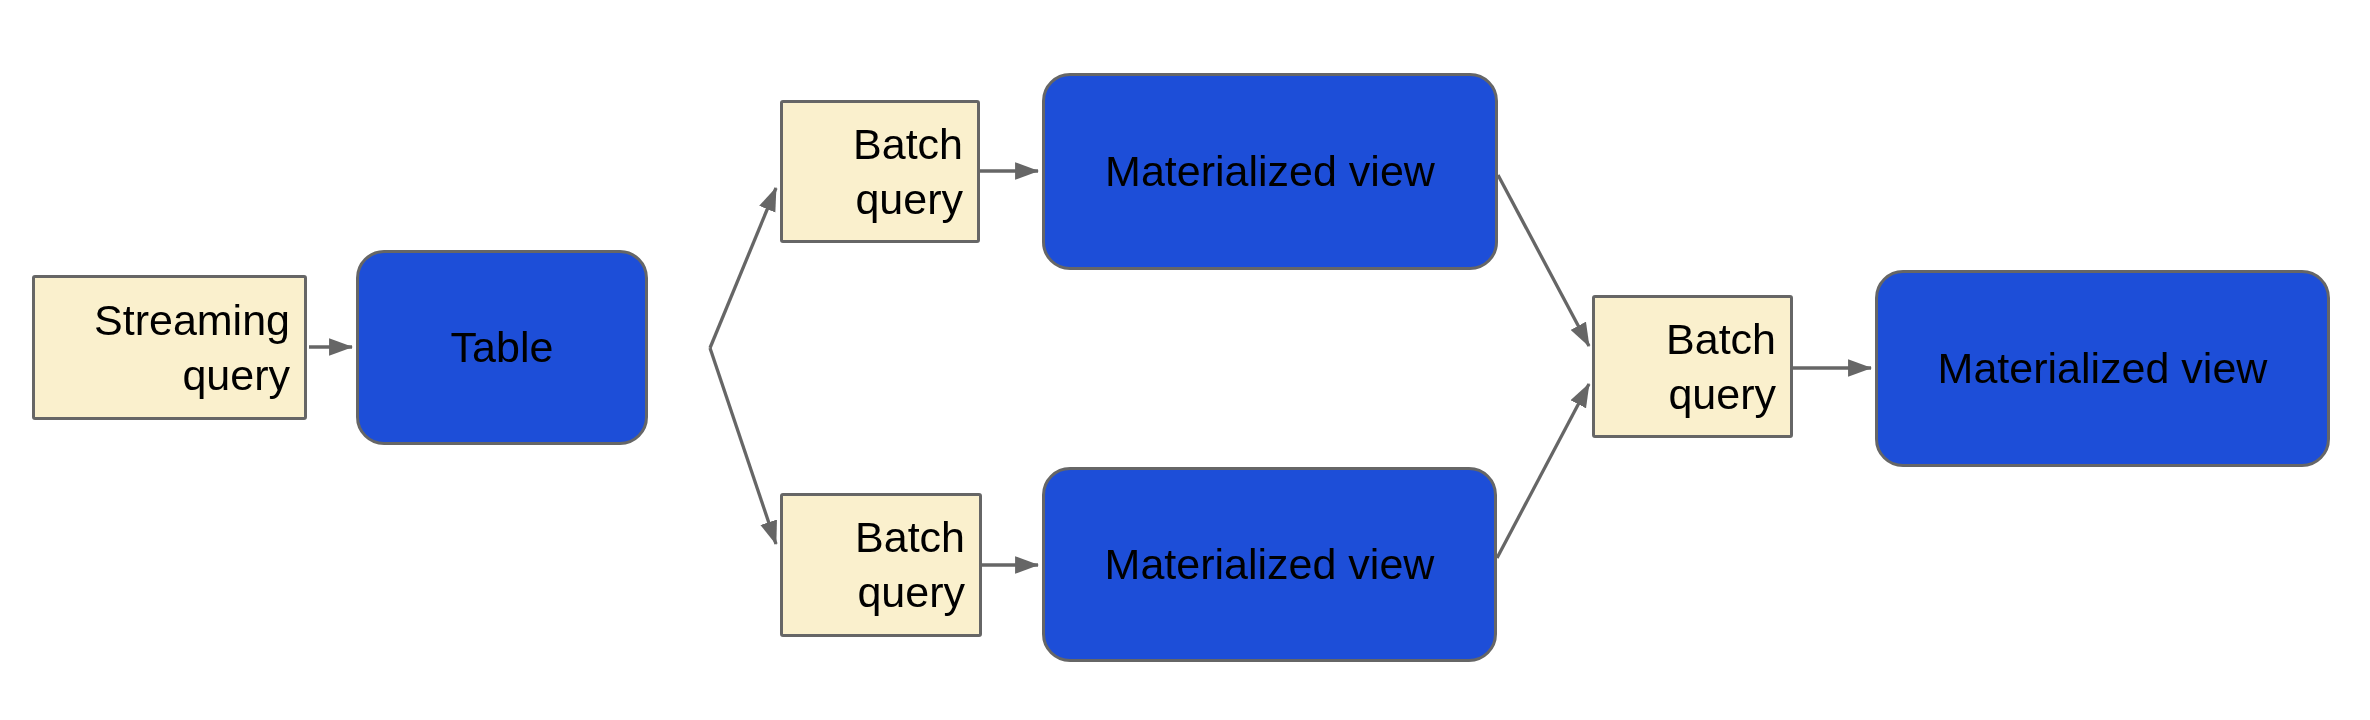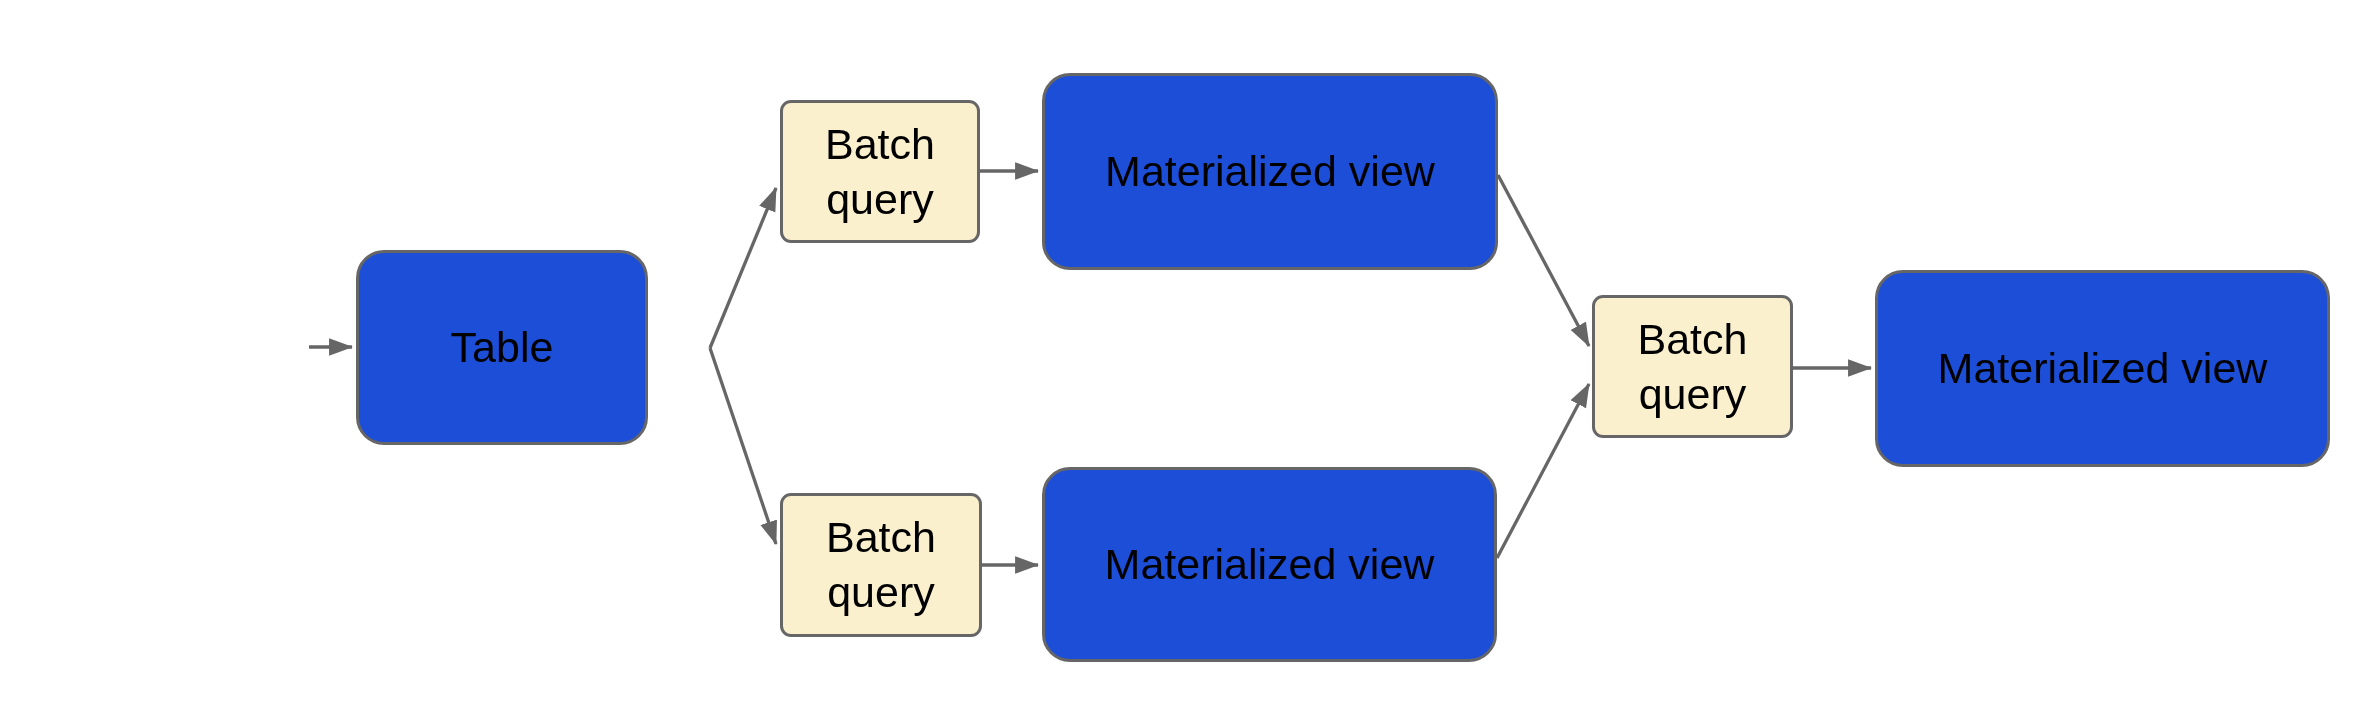--- a/index.html
+++ b/index.html
@@ -30,21 +30,22 @@
     align-items: center;
     justify-content: center;
     text-align: center;
     color: #000000;
     font-size: 43px;
     line-height: 55px;
     padding: 0 14px;
   }
   .node.query {
     background: #faf0cd;
-    border-radius: 11px;
+    border-radius: 3px;
+    text-align: right;
   }
   .node.entity {
     background: #1d4ed8;
     border-radius: 28px;
   }
   
   .n-streaming   { left: 32px;   top: 275px; width: 275px; height: 145px; }
   .n-table       { left: 356px;  top: 250px; width: 292px; height: 195px; }
   .n-batch-top   { left: 780px;  top: 100px; width: 200px; height: 143px; }
   .n-mv-top      { left: 1042px; top: 73px;  width: 456px; height: 197px; }
@@ -69,20 +70,23 @@
       <line x1="710" y1="348" x2="776" y2="188" marker-end="url(#arrow)"></line>
       <line x1="710" y1="348" x2="776" y2="544" marker-end="url(#arrow)"></line>
       <line x1="980" y1="171" x2="1038" y2="171" marker-end="url(#arrow)"></line>
       <line x1="982" y1="565" x2="1038" y2="565" marker-end="url(#arrow)"></line>
       <line x1="1498" y1="175" x2="1589" y2="346" marker-end="url(#arrow)"></line>
       <line x1="1497" y1="558" x2="1589" y2="384" marker-end="url(#arrow)"></line>
       <line x1="1793" y1="368" x2="1871" y2="368" marker-end="url(#arrow)"></line>
     </g>
   </svg>
 
+  <div class="node query n-streaming">
+    <span>Streaming query</span>
+  </div>
 
   <div class="node entity n-table">
     <span>Table</span>
   </div>
 
   <div class="node query n-batch-top">
     <span>Batch query</span>
   </div>
 
   <div class="node entity n-mv-top">

